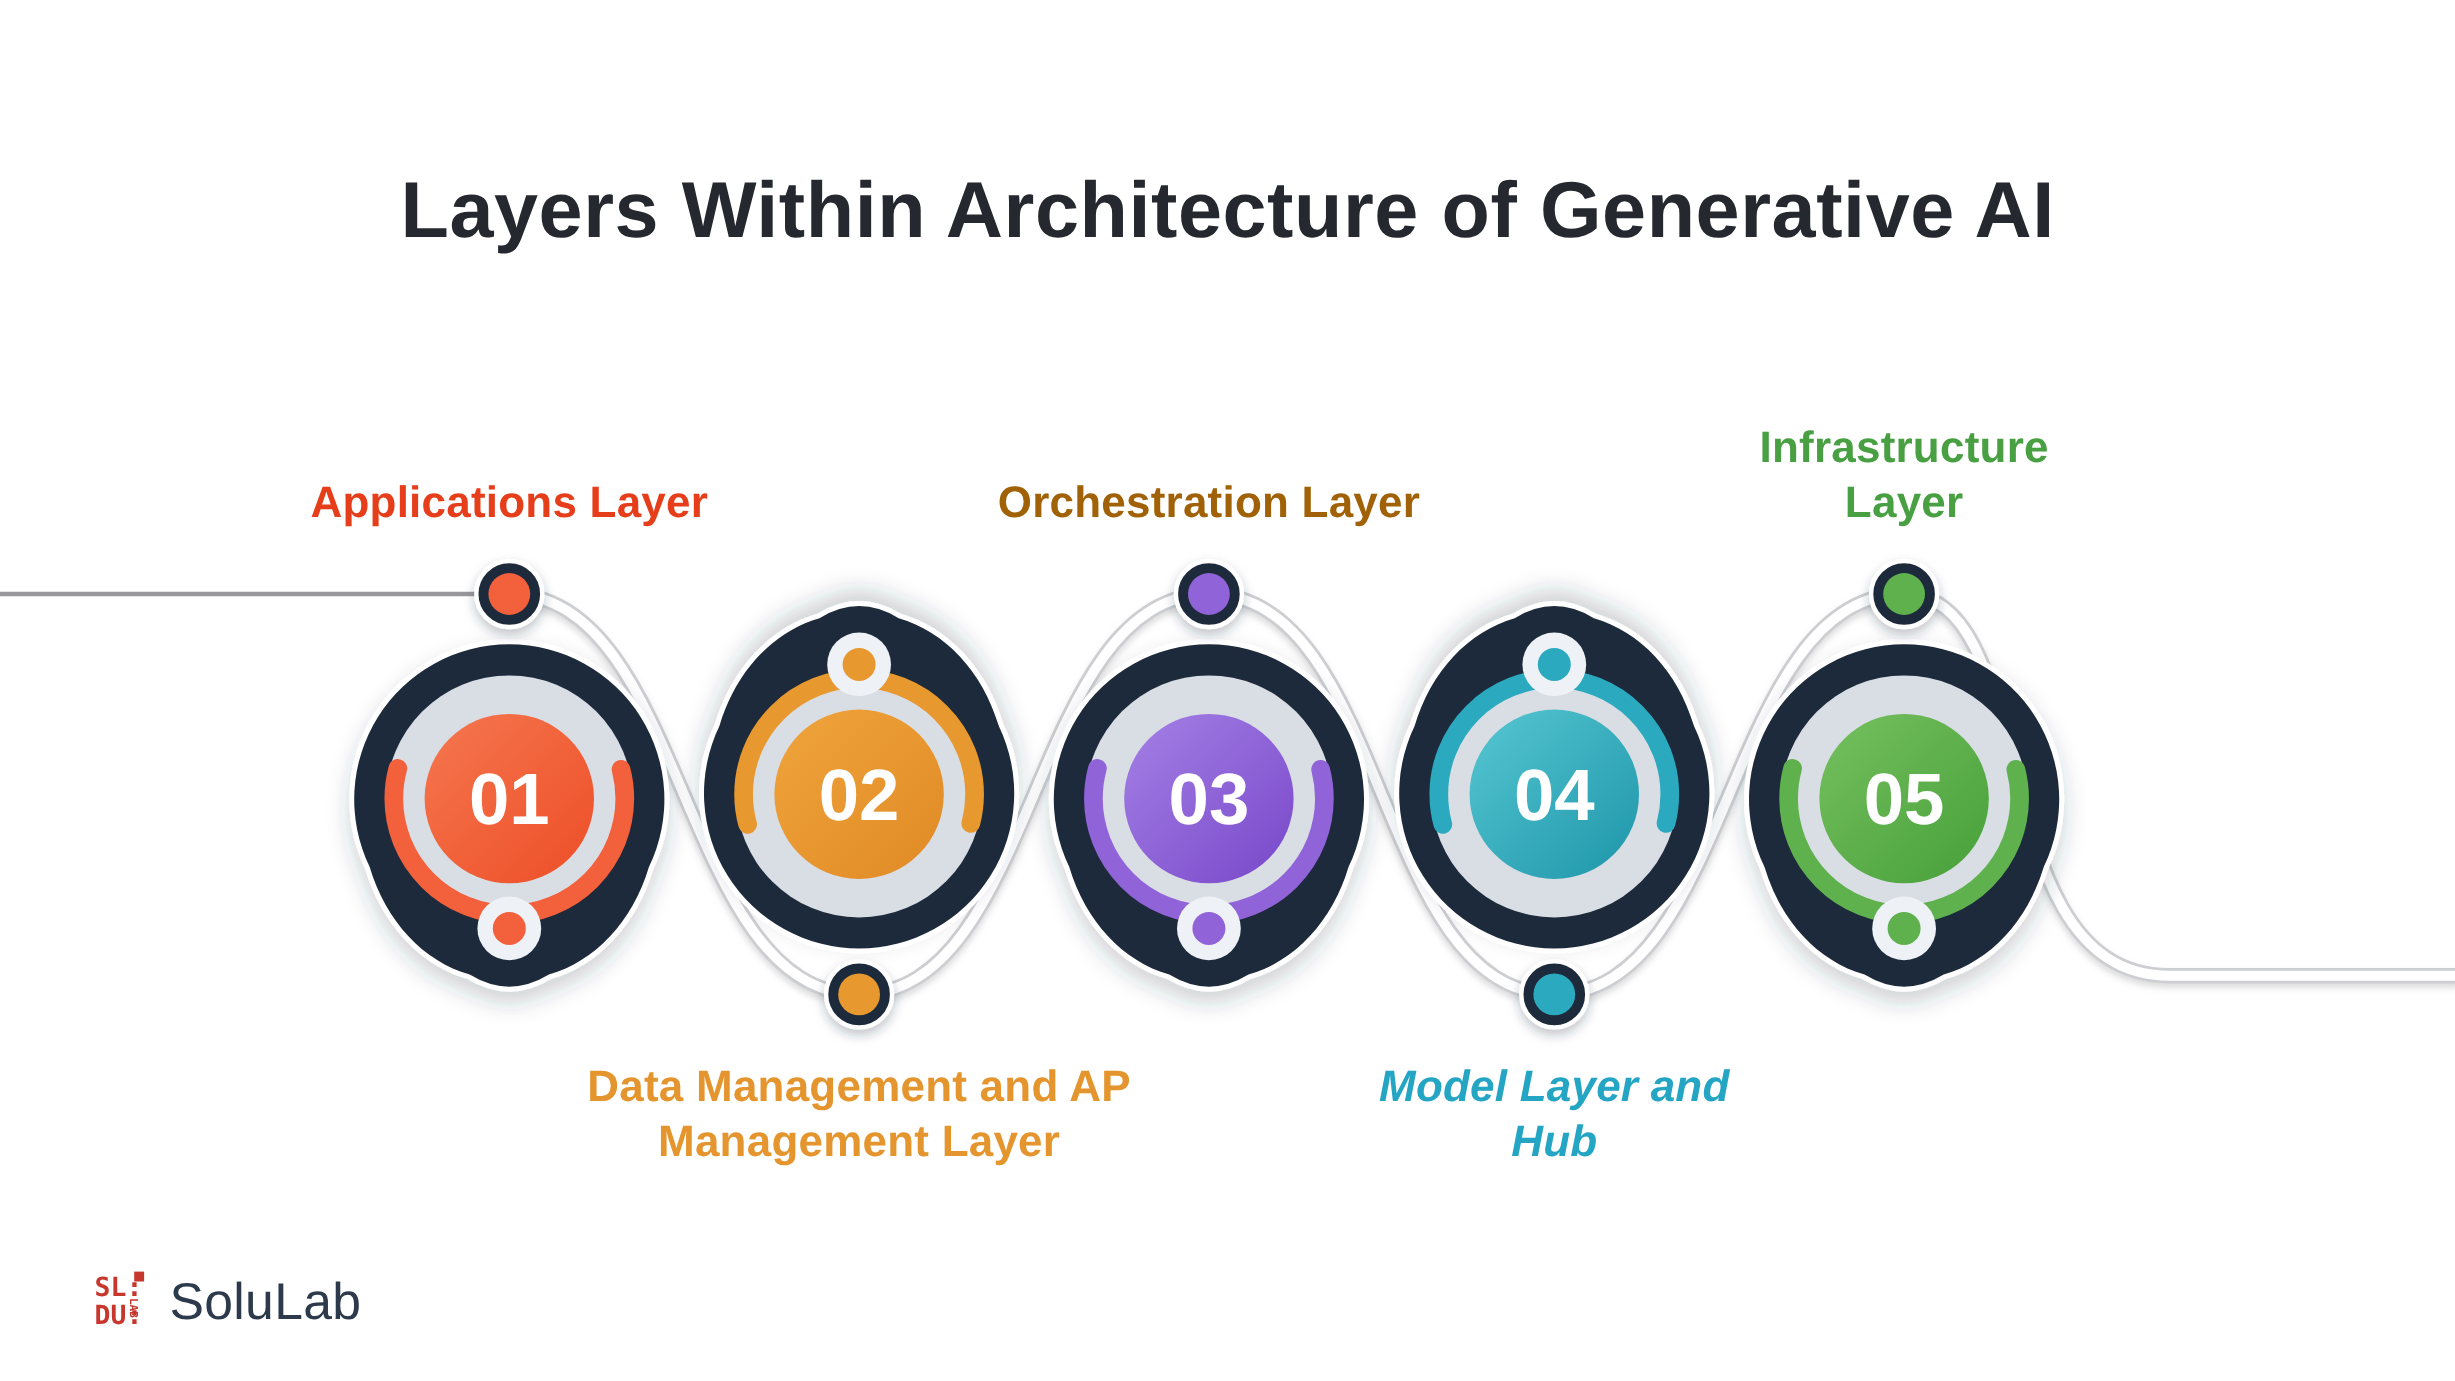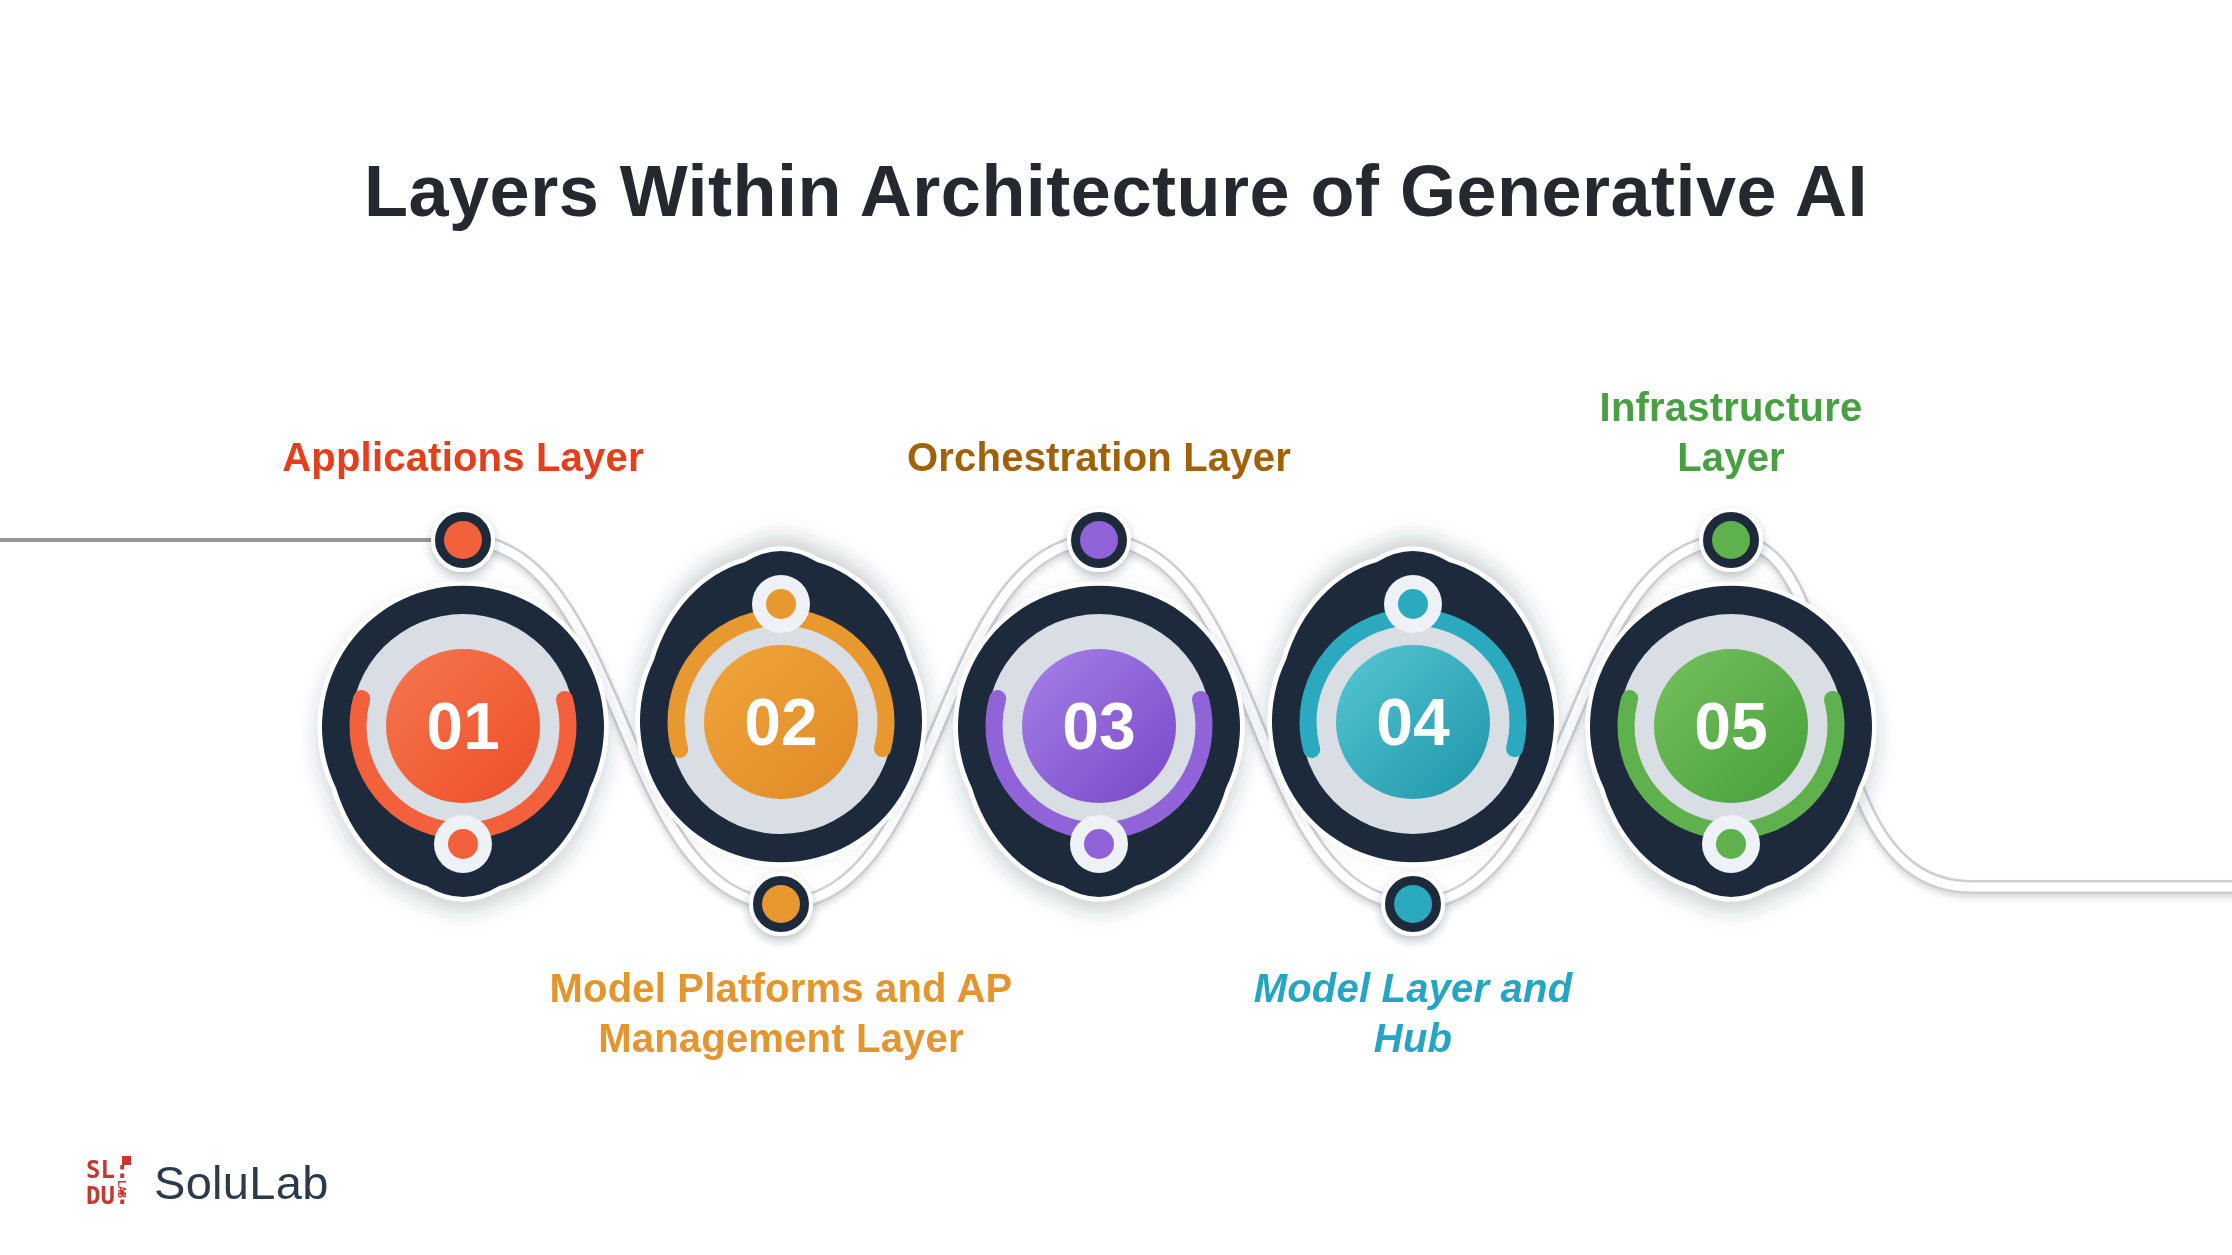--- a/index.html
+++ b/index.html
@@ -140,21 +140,21 @@
         <circle cx="1731" cy="540" r="30" fill="#1f2b3a" stroke="#ffffff" stroke-width="4" filter="url(#dotshadow)"></circle>
         <circle cx="1731" cy="540" r="19" fill="#5fb14e"></circle>
       </g>
   </svg>
 
   <div id="labels">
       <div class="node-label" style="left: 183px; color: rgb(230, 62, 27); top: 432px;">
         <div>Applications Layer</div>
       </div>
       <div class="node-label" style="left: 501px; color: rgb(229, 149, 46); top: 963px;">
-        <div>Model Platforms and AP</div>
+        <div>Data Management and AP</div>
         <div>Management Layer</div>
       </div>
       <div class="node-label" style="left: 819px; color: #a16207; top: 432px;">
         <div>Orchestration Layer</div>
       </div>
       <div class="node-label" style="left: 1133px; color: rgb(37, 165, 196); top: 963px; font-style: italic;">
         <div>Model Layer and</div>
         <div>Hub</div>
       </div>
       <div class="node-label" style="left: 1451px; color: rgb(72, 160, 67); top: 382px;">

